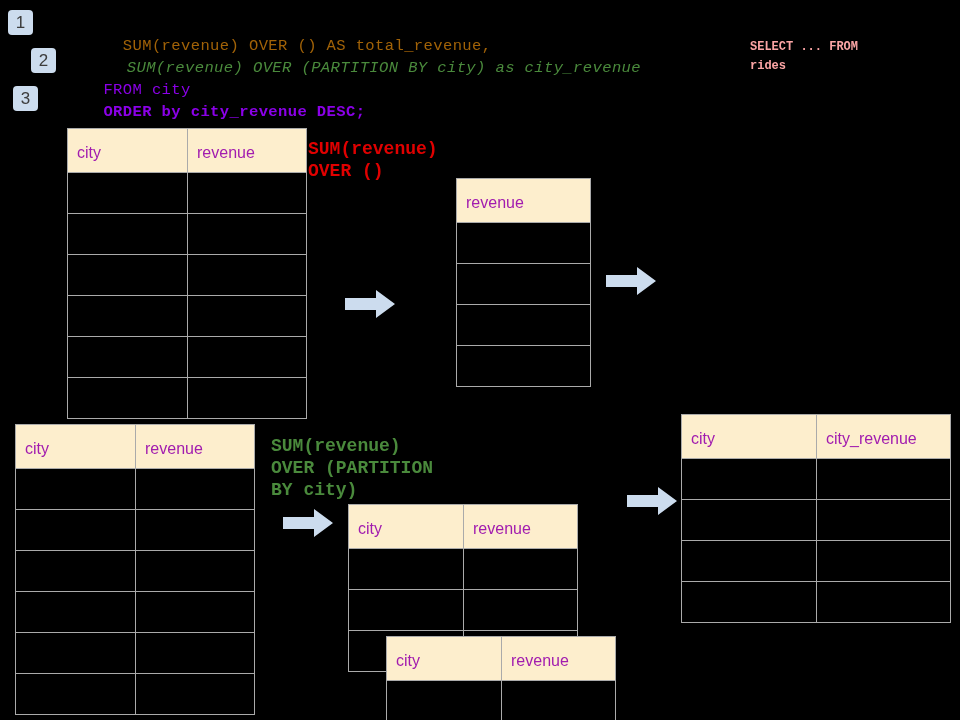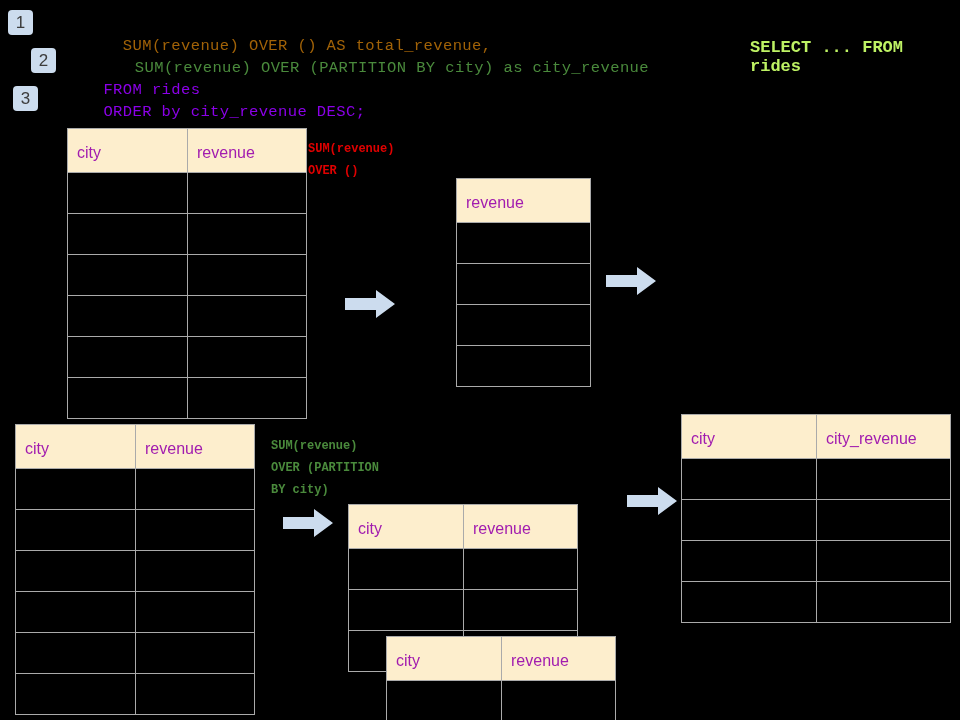--- a/index.html
+++ b/index.html
@@ -44,32 +44,32 @@
   .sql-purple { color: #8b00e8; }
   .sql-red    { color: #a16207; }
   .sql-green  { color: #4a8a3c; }
 
   .sql-line { position: absolute; white-space: pre; }
 
   
   .code-caption {
     position: absolute;
     font-family: "Liberation Mono", monospace;
-    font-size: 17px;
+    font-size: 12px;
     font-weight: bold;
-    color: #bef264;
+    color: #fca5a5;
     line-height: 19px;
     white-space: pre;
   }
 
   
   .annot {
     position: absolute;
     font-family: "Liberation Mono", monospace;
-    font-size: 12px;
+    font-size: 18px;
     font-weight: bold;
     line-height: 22px;
     white-space: pre;
   }
   .annot-red   { color: #e00000; }
   .annot-green { color: #4a8a3c; }
 
   
   .tbl {
     position: absolute;
@@ -109,23 +109,23 @@
 <body>
 
 <div id="stage">
 
   <div class="badge" style="left:8px;  top:10px;">1</div>
   <div class="badge" style="left:31px; top:48px;">2</div>
   <div class="badge" style="left:13px; top:86px;">3</div>
 
   <div class="sql" style="left:84px; top:12px;">
     <div class="sql-line sql-red" style="left:0;  top:23px;">    SUM(revenue) OVER () AS total_revenue,</div>
-    <div class="sql-line sql-green" style="left:12px;  top:45px;">    SUM(revenue) OVER (PARTITION BY city) as city_revenue</div>
-    <div class="sql-line sql-purple" style="left:0;  top:67px;">  FROM rides</div>
-    <div class="sql-line sql-purple" style="left:0;  top:89px;">  ORDER by city_revenue DESC;</div>
+    <div class="sql-line sql-green" style="left:4px;  top:45px;font-style:italic;">    SUM(revenue) OVER (PARTITION BY city) as city_revenue</div>
+    <div class="sql-line sql-purple" style="left:0;  top:67px;">  FROM city</div>
+    <div class="sql-line sql-purple" style="left:0;  top:89px;font-weight:bold;">  ORDER by city_revenue DESC;</div>
   </div>
 
   <div class="code-caption" style="left:750px; top:38px;">SELECT ... FROM
 rides</div>
 
   <div class="annot annot-red" style="left:308px; top:138px;">SUM(revenue)
 OVER ()</div>
 
   <div class="annot annot-green" style="left:271px; top:435px;">SUM(revenue)
 OVER (PARTITION

